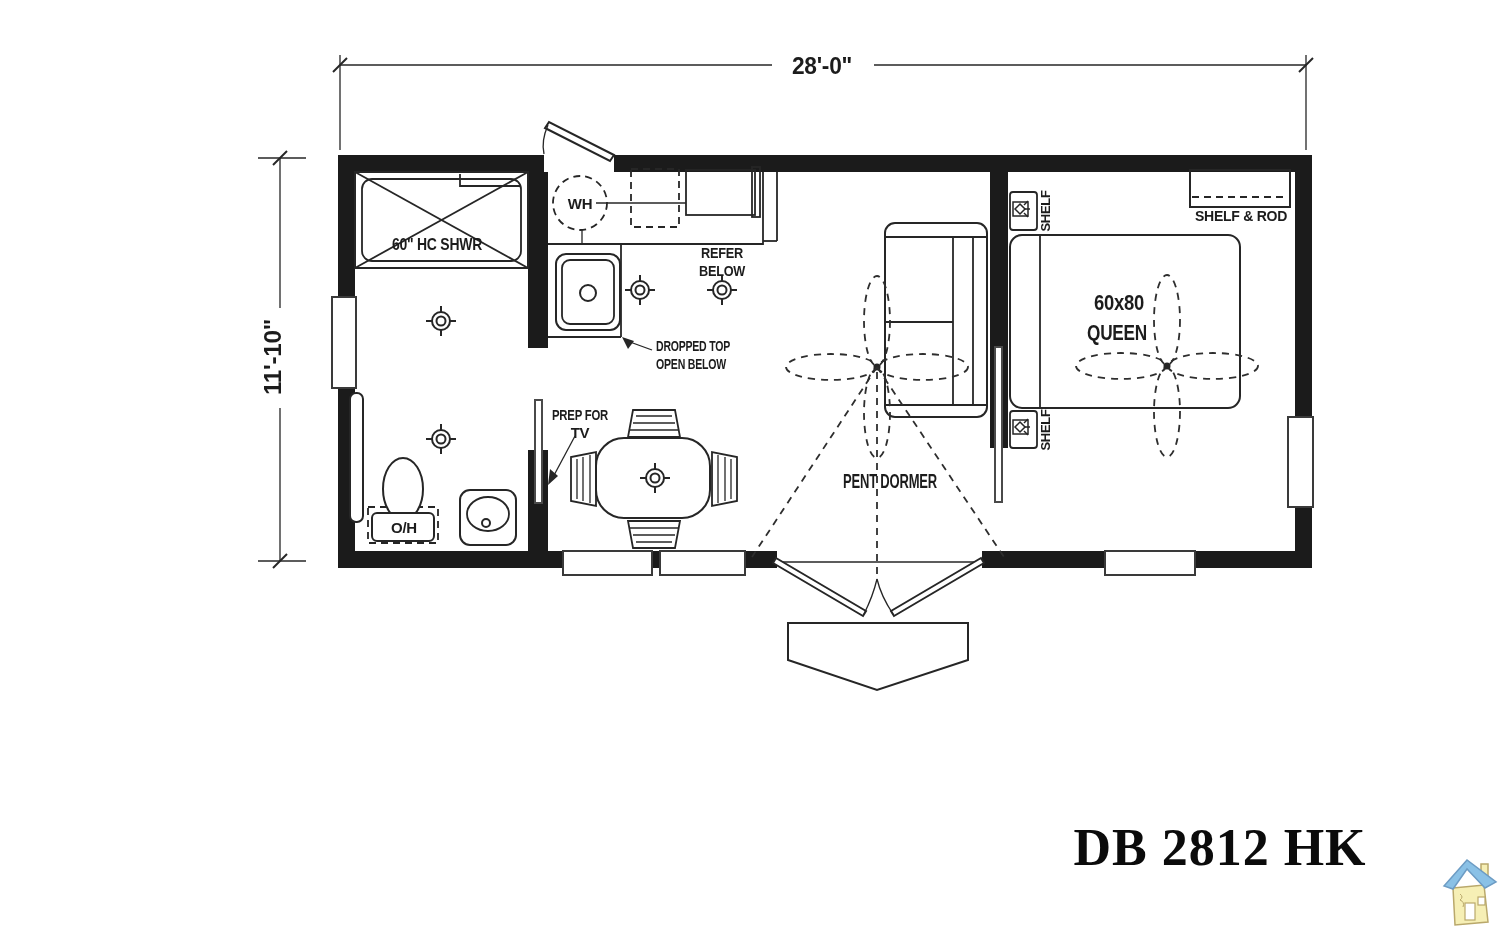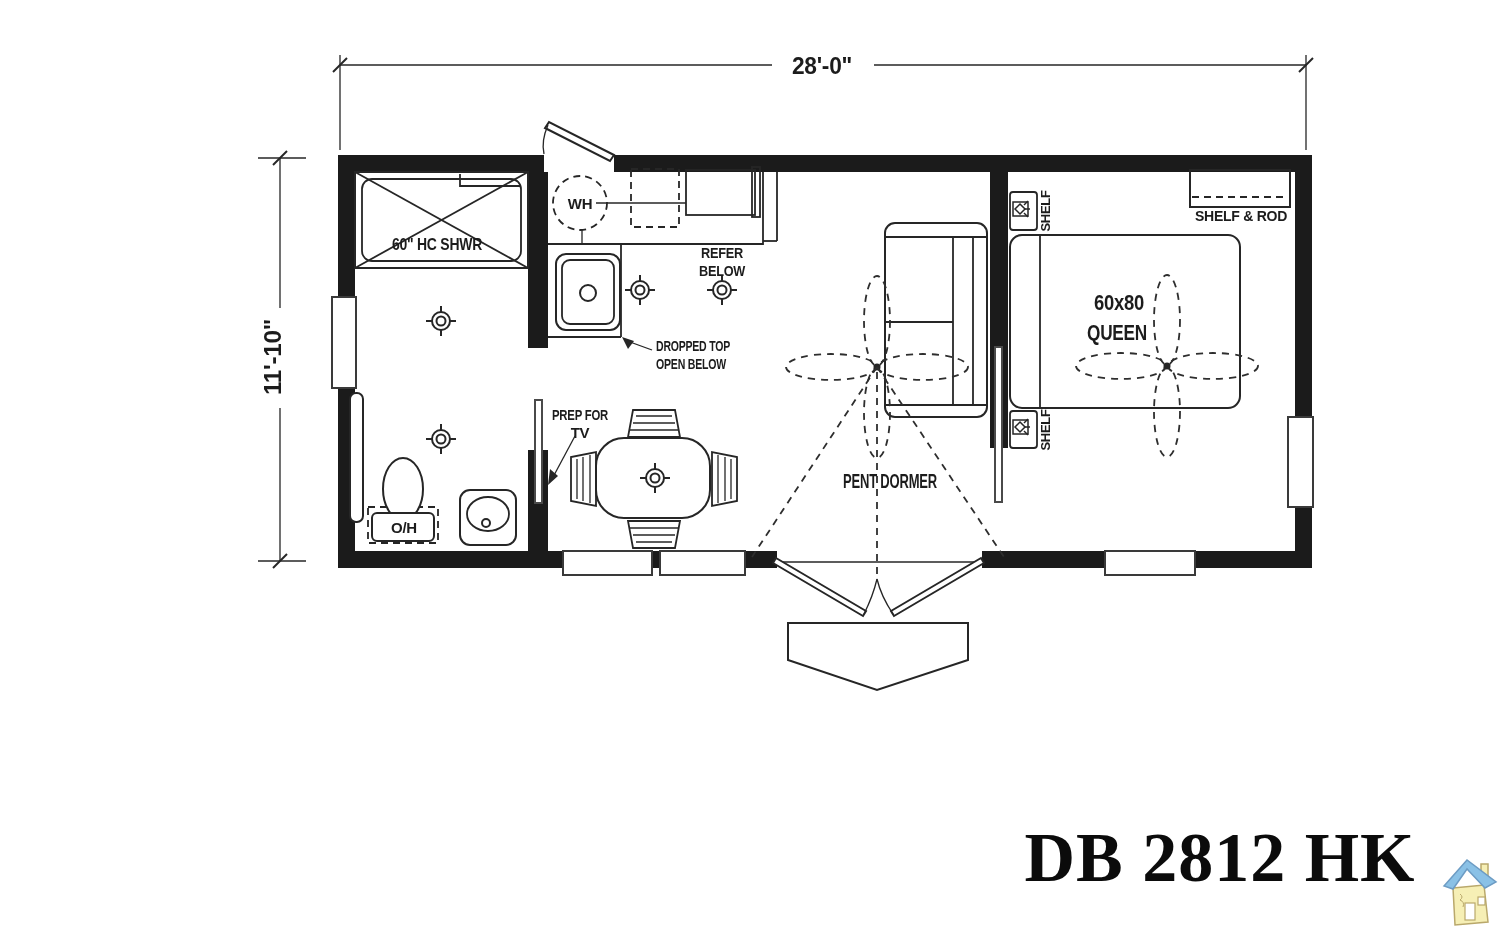--- a/index.html
+++ b/index.html
@@ -10,21 +10,21 @@
   .ln{stroke:#262626;stroke-width:1.8;fill:none;}
   .ln2{stroke:#262626;stroke-width:2;fill:none;}
   .thin{stroke:#262626;stroke-width:1.3;fill:none;}
   .wall{fill:#1b1b1b;stroke:none;}
   .win{fill:#ffffff;stroke:#3a3a3a;stroke-width:2;}
   .wfill{fill:#ffffff;stroke:#262626;stroke-width:2;}
   .dash{stroke:#262626;stroke-width:1.8;fill:none;stroke-dasharray:7 5;}
   .dashf{stroke:#2e2e2e;stroke-width:1.8;fill:none;stroke-dasharray:7 6;}
   .tick{stroke:#262626;stroke-width:2;fill:none;}
   .title-block{position:absolute;left:1016px;top:818px;width:408px;height:76px;
-    font-family:"Liberation Serif","DejaVu Serif",serif;font-weight:700;font-size:70px;
+    font-family:"Liberation Serif","DejaVu Serif",serif;font-weight:700;font-size:52px;
     color:#0b0b0b;text-align:center;letter-spacing:1px;white-space:nowrap;}
   .logo{position:absolute;left:1440px;top:856px;}
 </style>
 </head>
 <body>
 
 <div class="stage">
 
 <svg width="1500" height="934" viewBox="0 0 1500 934">
   <defs>

